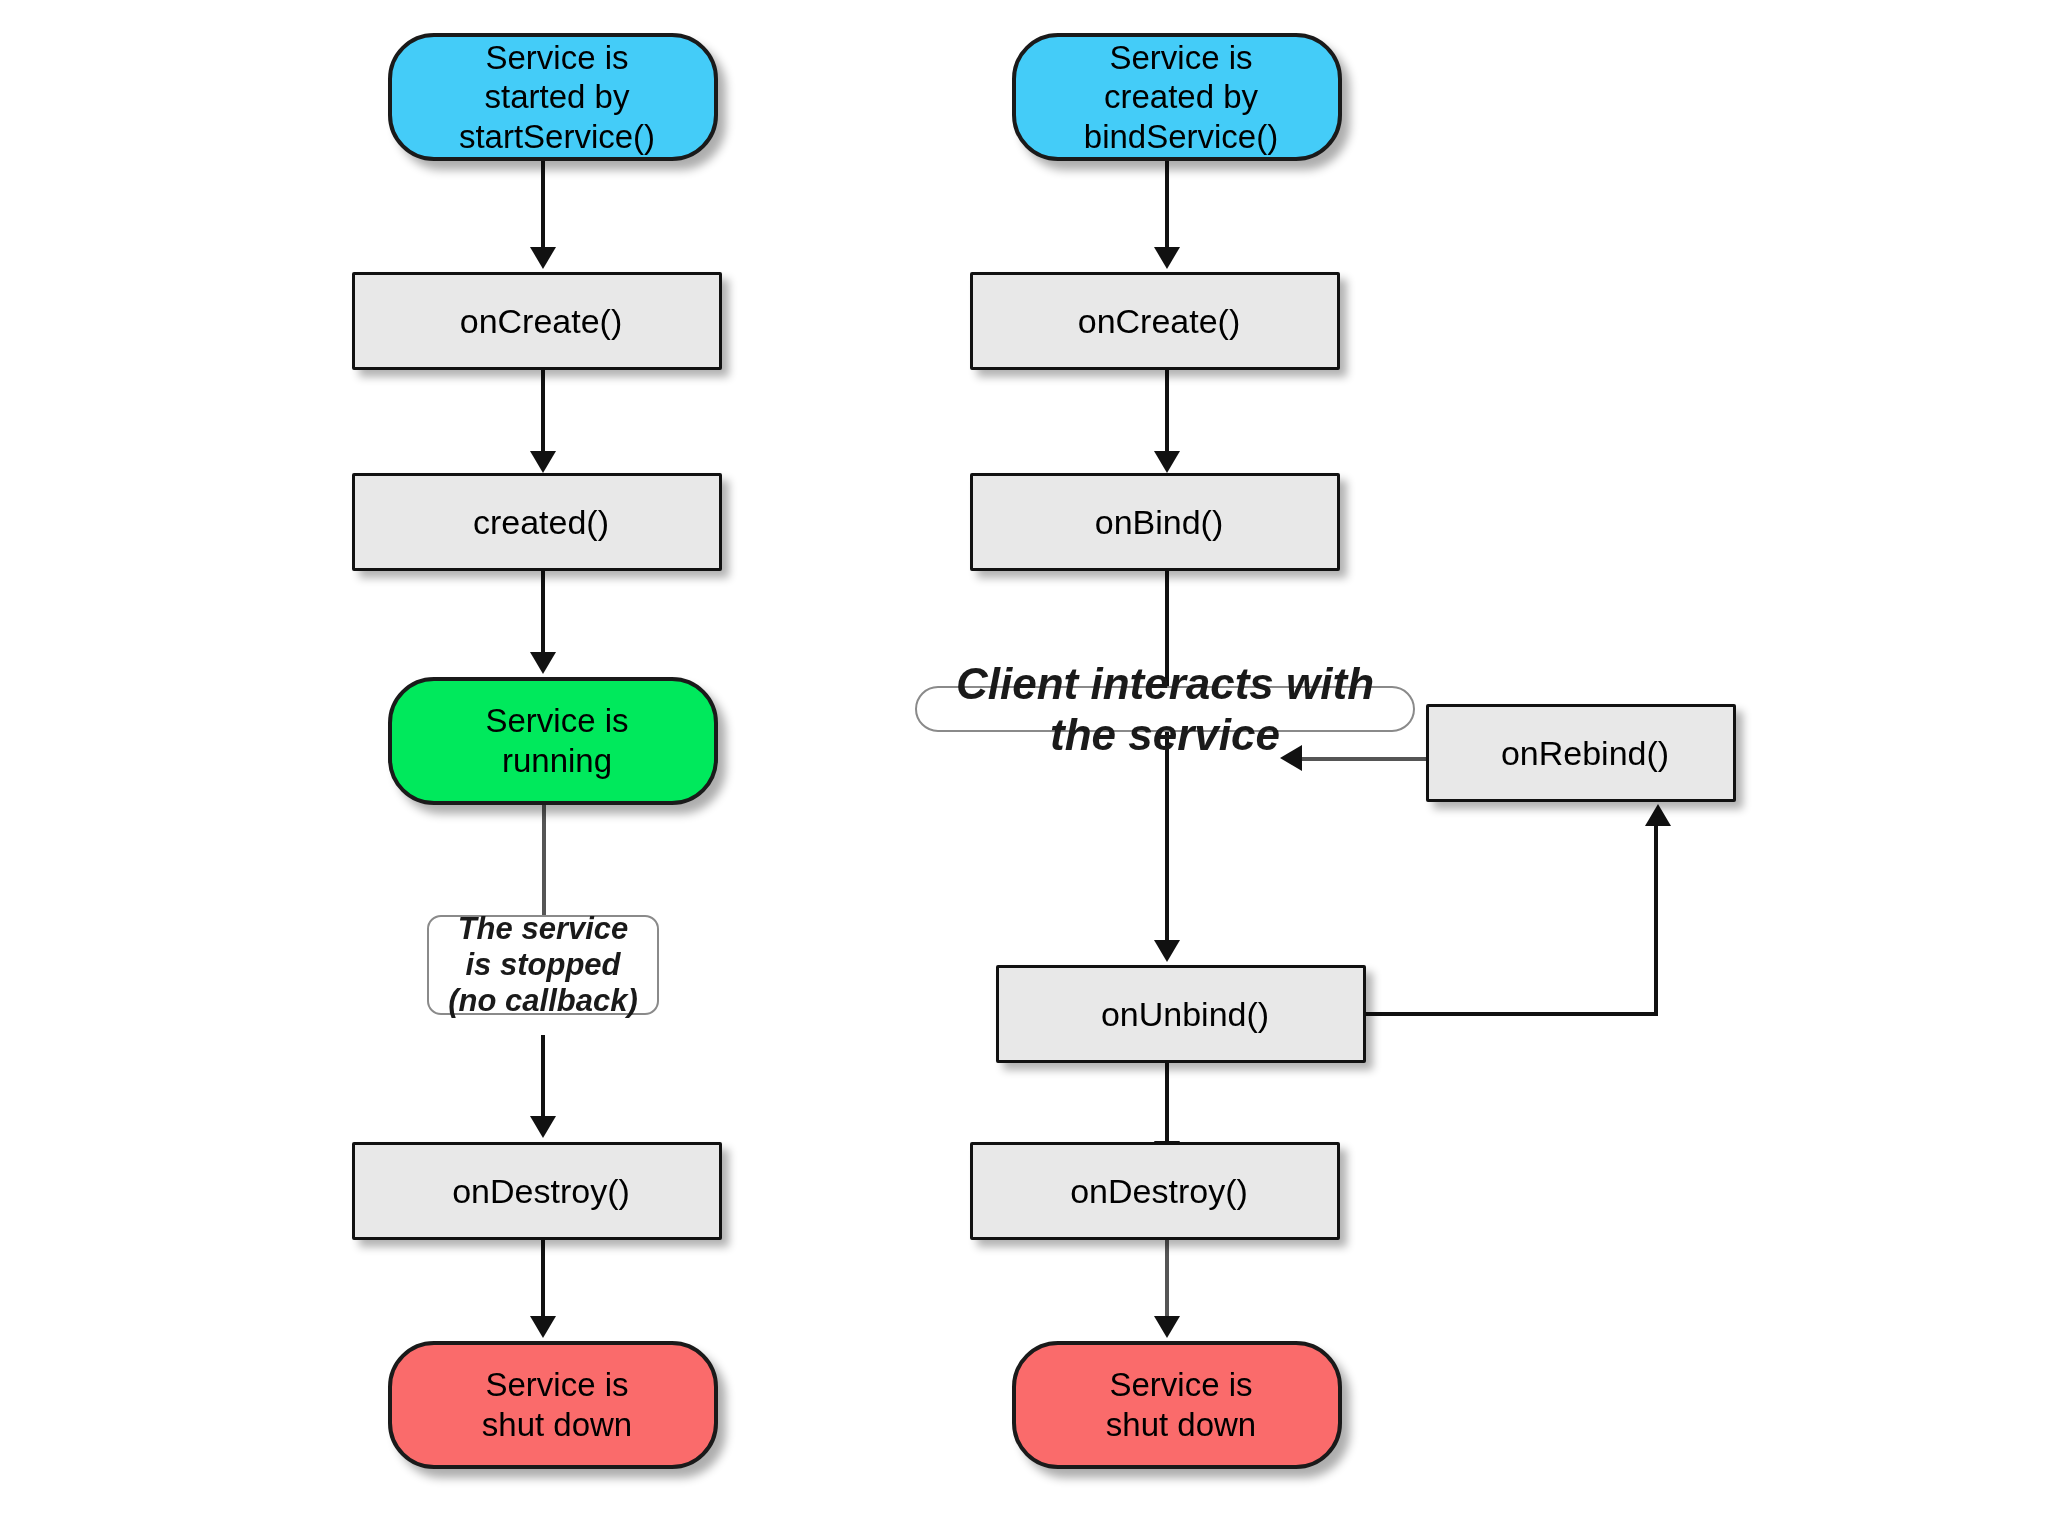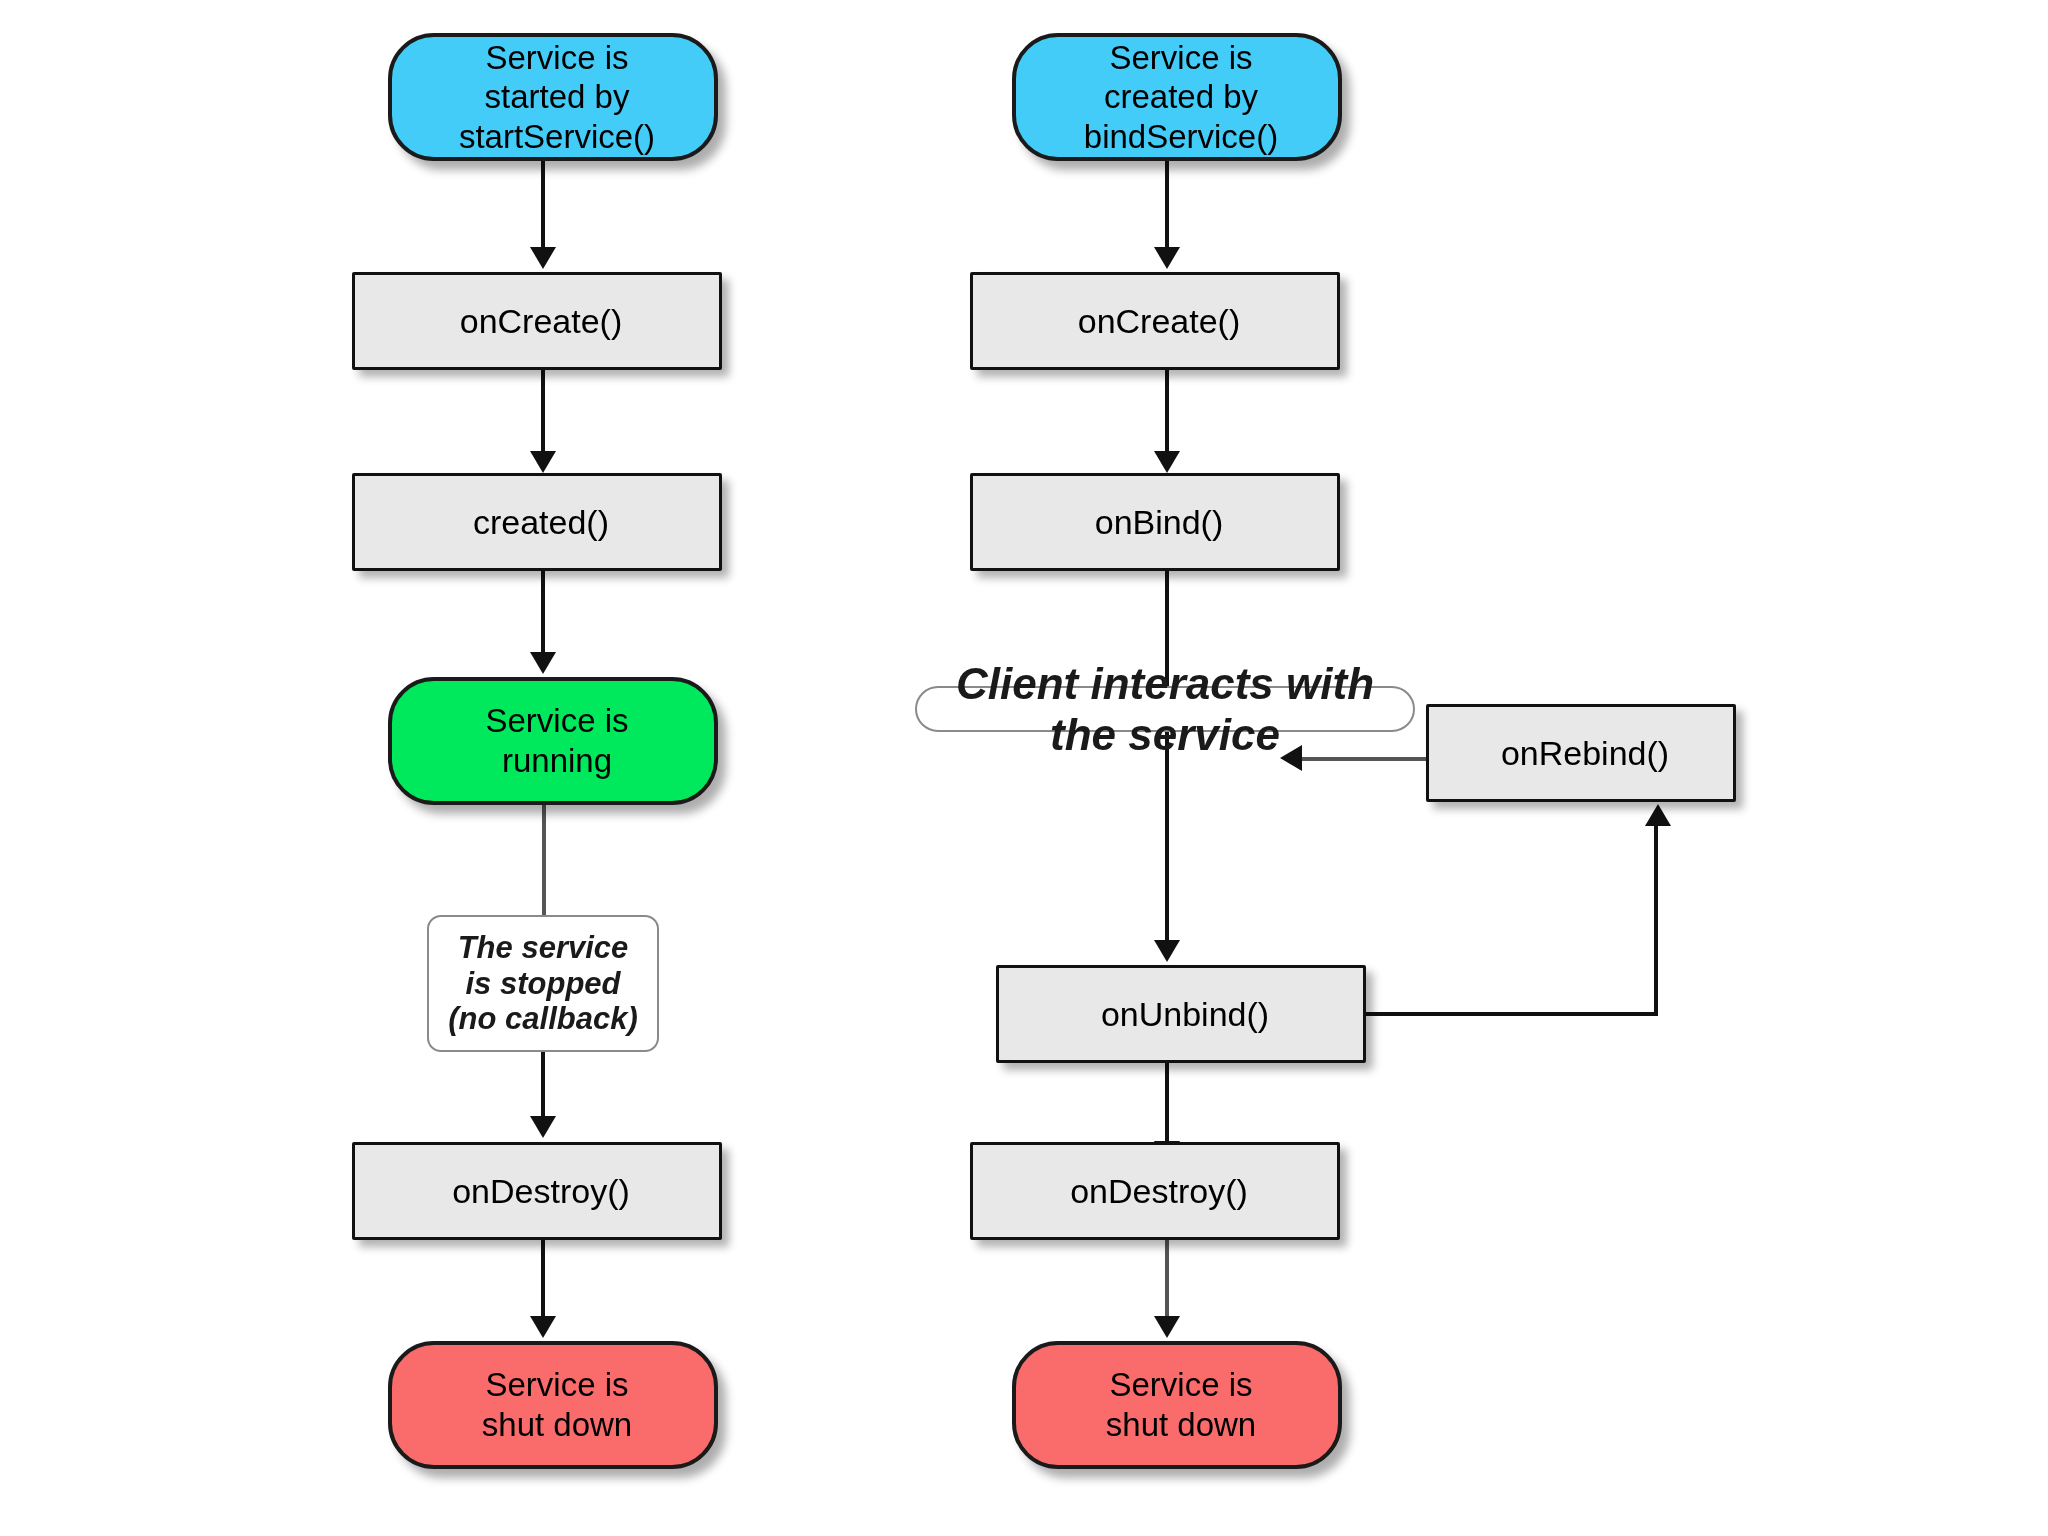--- a/index.html
+++ b/index.html
@@ -141,21 +141,21 @@
 
   <div class="node pill green" style="left:388px; top:677px; width:330px; height:128px;">
     <span class="label">Service is
 running</span>
   </div>
 
   <div class="edge v thin" style="left:542px; top:805px; height:120px;"></div>
   <div class="edge v" style="left:541px; top:1035px; height:81px;"></div>
   <div class="arrow-down" style="left:530px; top:1116px;"></div>
 
-  <div class="note" style="left:427px; top:915px; width:232px; height:137px;">
+  <div class="note" style="left:427px; top:915px; width:232px; height:100px;">
     <span>The service
 is stopped
 (no callback)</span>
   </div>
 
   <div class="node box" style="left:352px; top:1142px; width:370px; height:98px;">
     <span class="label">onDestroy()</span>
   </div>
 
   <div class="edge v" style="left:541px; top:1240px; height:76px;"></div>

